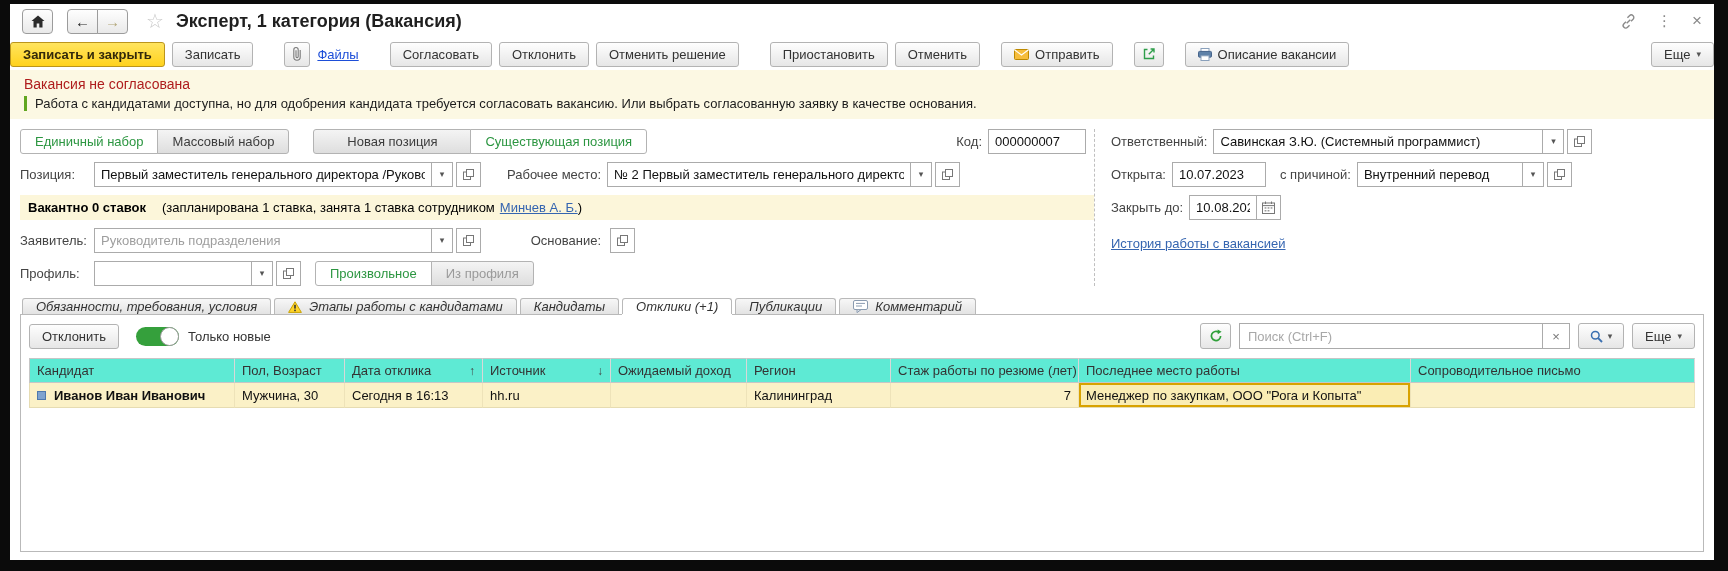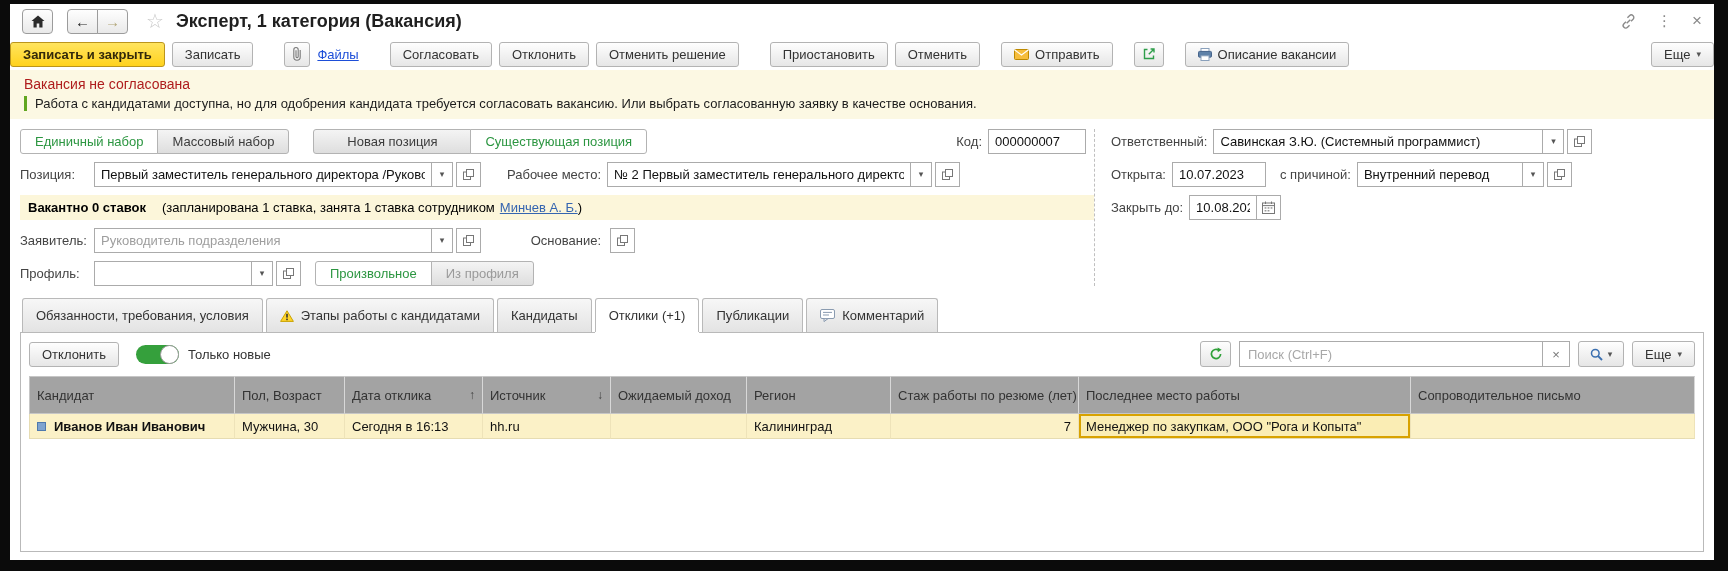--- a/index.html
+++ b/index.html
@@ -71,24 +71,24 @@
   .seg .dis { color:#9a9a9a; }
   .seg.wide .segbtn { min-width:158px; }
   .strip { background:#fcf6da; height:25px; display:flex; align-items:center; padding-left:8px;
            white-space:nowrap; }
   .strip b { margin-right:16px; }
   .strip .blink { color:#3565b0; text-decoration:underline; margin-left:5px; cursor:pointer; }
   .hist { color:#3565b0; text-decoration:underline; cursor:pointer; margin-top:6px; }
 
   
   .tabsrow { display:flex; padding:12px 10px 0 12px; position:relative; z-index:2; flex:0 0 auto; }
-  .tab { height:34px; display:flex; align-items:center; gap:7px; padding:0 13px;
+  .tab { height:16px; display:flex; align-items:center; gap:7px; padding:0 13px;
          border:1px solid #b9b9b9; border-bottom:none; border-radius:3px 3px 0 0;
          background:linear-gradient(#f7f7f7,#e3e3e3); margin-right:3px; color:#333; cursor:pointer;
-         white-space:nowrap; }
+         white-space:nowrap;font-style:italic; }
   .tab.active { background:#fff; font-weight:normal; position:relative;
                 box-shadow:0 2px 0 #fff; }
 
   
   .panel { flex:1 1 auto; margin:0 10px 8px 10px; border:1px solid #b9b9b9; background:#fff;
            display:flex; flex-direction:column; min-height:0; }
   .ptoolbar { display:flex; align-items:center; gap:9px; padding:8px 8px 6px 8px; flex:0 0 auto; }
   .toggle { width:43px; height:19px; border-radius:10px; background:#35a03c; position:relative;
             cursor:pointer; flex:0 0 auto; }
   .knob { position:absolute; right:0; top:0; width:19px; height:19px; border-radius:50%;
@@ -104,21 +104,21 @@
                 font-family:inherit; font-size:13px; }
   .search-inp::placeholder { color:#a8a8a8; }
   .clearseg { width:27px; height:26px; border:1px solid #ababab; border-left:none; background:#fff;
               display:flex; align-items:center; justify-content:center; color:#777; cursor:pointer; }
   .magbtn { width:46px; gap:5px; }
   .morebtn { height:26px; }
 
   
   .rtable { margin:3px 8px 0 8px; }
   .thead, .trow { display:grid; grid-template-columns:206px 110px 138px 128px 136px 144px 188px 332px 1fr; }
-  .th { height:38px; display:flex; align-items:center; padding:0 7px; background:#a3a3a3;
+  .th { height:25px; display:flex; align-items:center; padding:0 7px; background:#5eead4;
         border-top:1px solid #c6c6c6; border-bottom:1px solid #c6c6c6; border-right:1px solid #d8d8d8;
         color:#333; overflow:hidden; white-space:nowrap; }
   .th:first-child { border-left:1px solid #c6c6c6; }
   .sort { margin-left:auto; color:#444; font-size:12px; padding-left:4px; }
   .td { height:25px; display:flex; align-items:center; padding:0 7px; background:#fbf1c7;
         border-right:1px solid #eee3b9; border-bottom:1px solid #e6dcb2; color:#111;
         overflow:hidden; white-space:nowrap; }
   .td:first-child { border-left:1px solid #e6dcb2; }
   .td.sel { box-shadow:inset 0 0 0 2px #d8a200; background:#faedb4; }
   .td.num { justify-content:flex-end; }
@@ -349,20 +349,23 @@
               <line x1="3.5" y1="0.5" x2="3.5" y2="3" stroke="#777"></line>
               <line x1="9.5" y1="0.5" x2="9.5" y2="3" stroke="#777"></line>
               <rect x="2.6" y="6.2" width="1.8" height="1.5" fill="#999"></rect>
               <rect x="5.6" y="6.2" width="1.8" height="1.5" fill="#999"></rect>
               <rect x="8.6" y="6.2" width="1.8" height="1.5" fill="#999"></rect>
               <rect x="2.6" y="9" width="1.8" height="1.5" fill="#999"></rect>
               <rect x="5.6" y="9" width="1.8" height="1.5" fill="#999"></rect>
             </svg>
         </span>
       </div>
+      <div class="frow">
+        <span class="hist">История работы с вакансией</span>
+      </div>
     </div>
   </div>
 
   <div class="tabsrow">
     <div class="tab">
         <span>Обязанности, требования, условия</span>
       </div>
     <div class="tab">
       <svg width="14" height="12" viewBox="0 0 14 12">
           <path d="M7 0.8 L13.4 11.4 H0.6 Z" fill="#ffd42a" stroke="#c9a200"></path>

